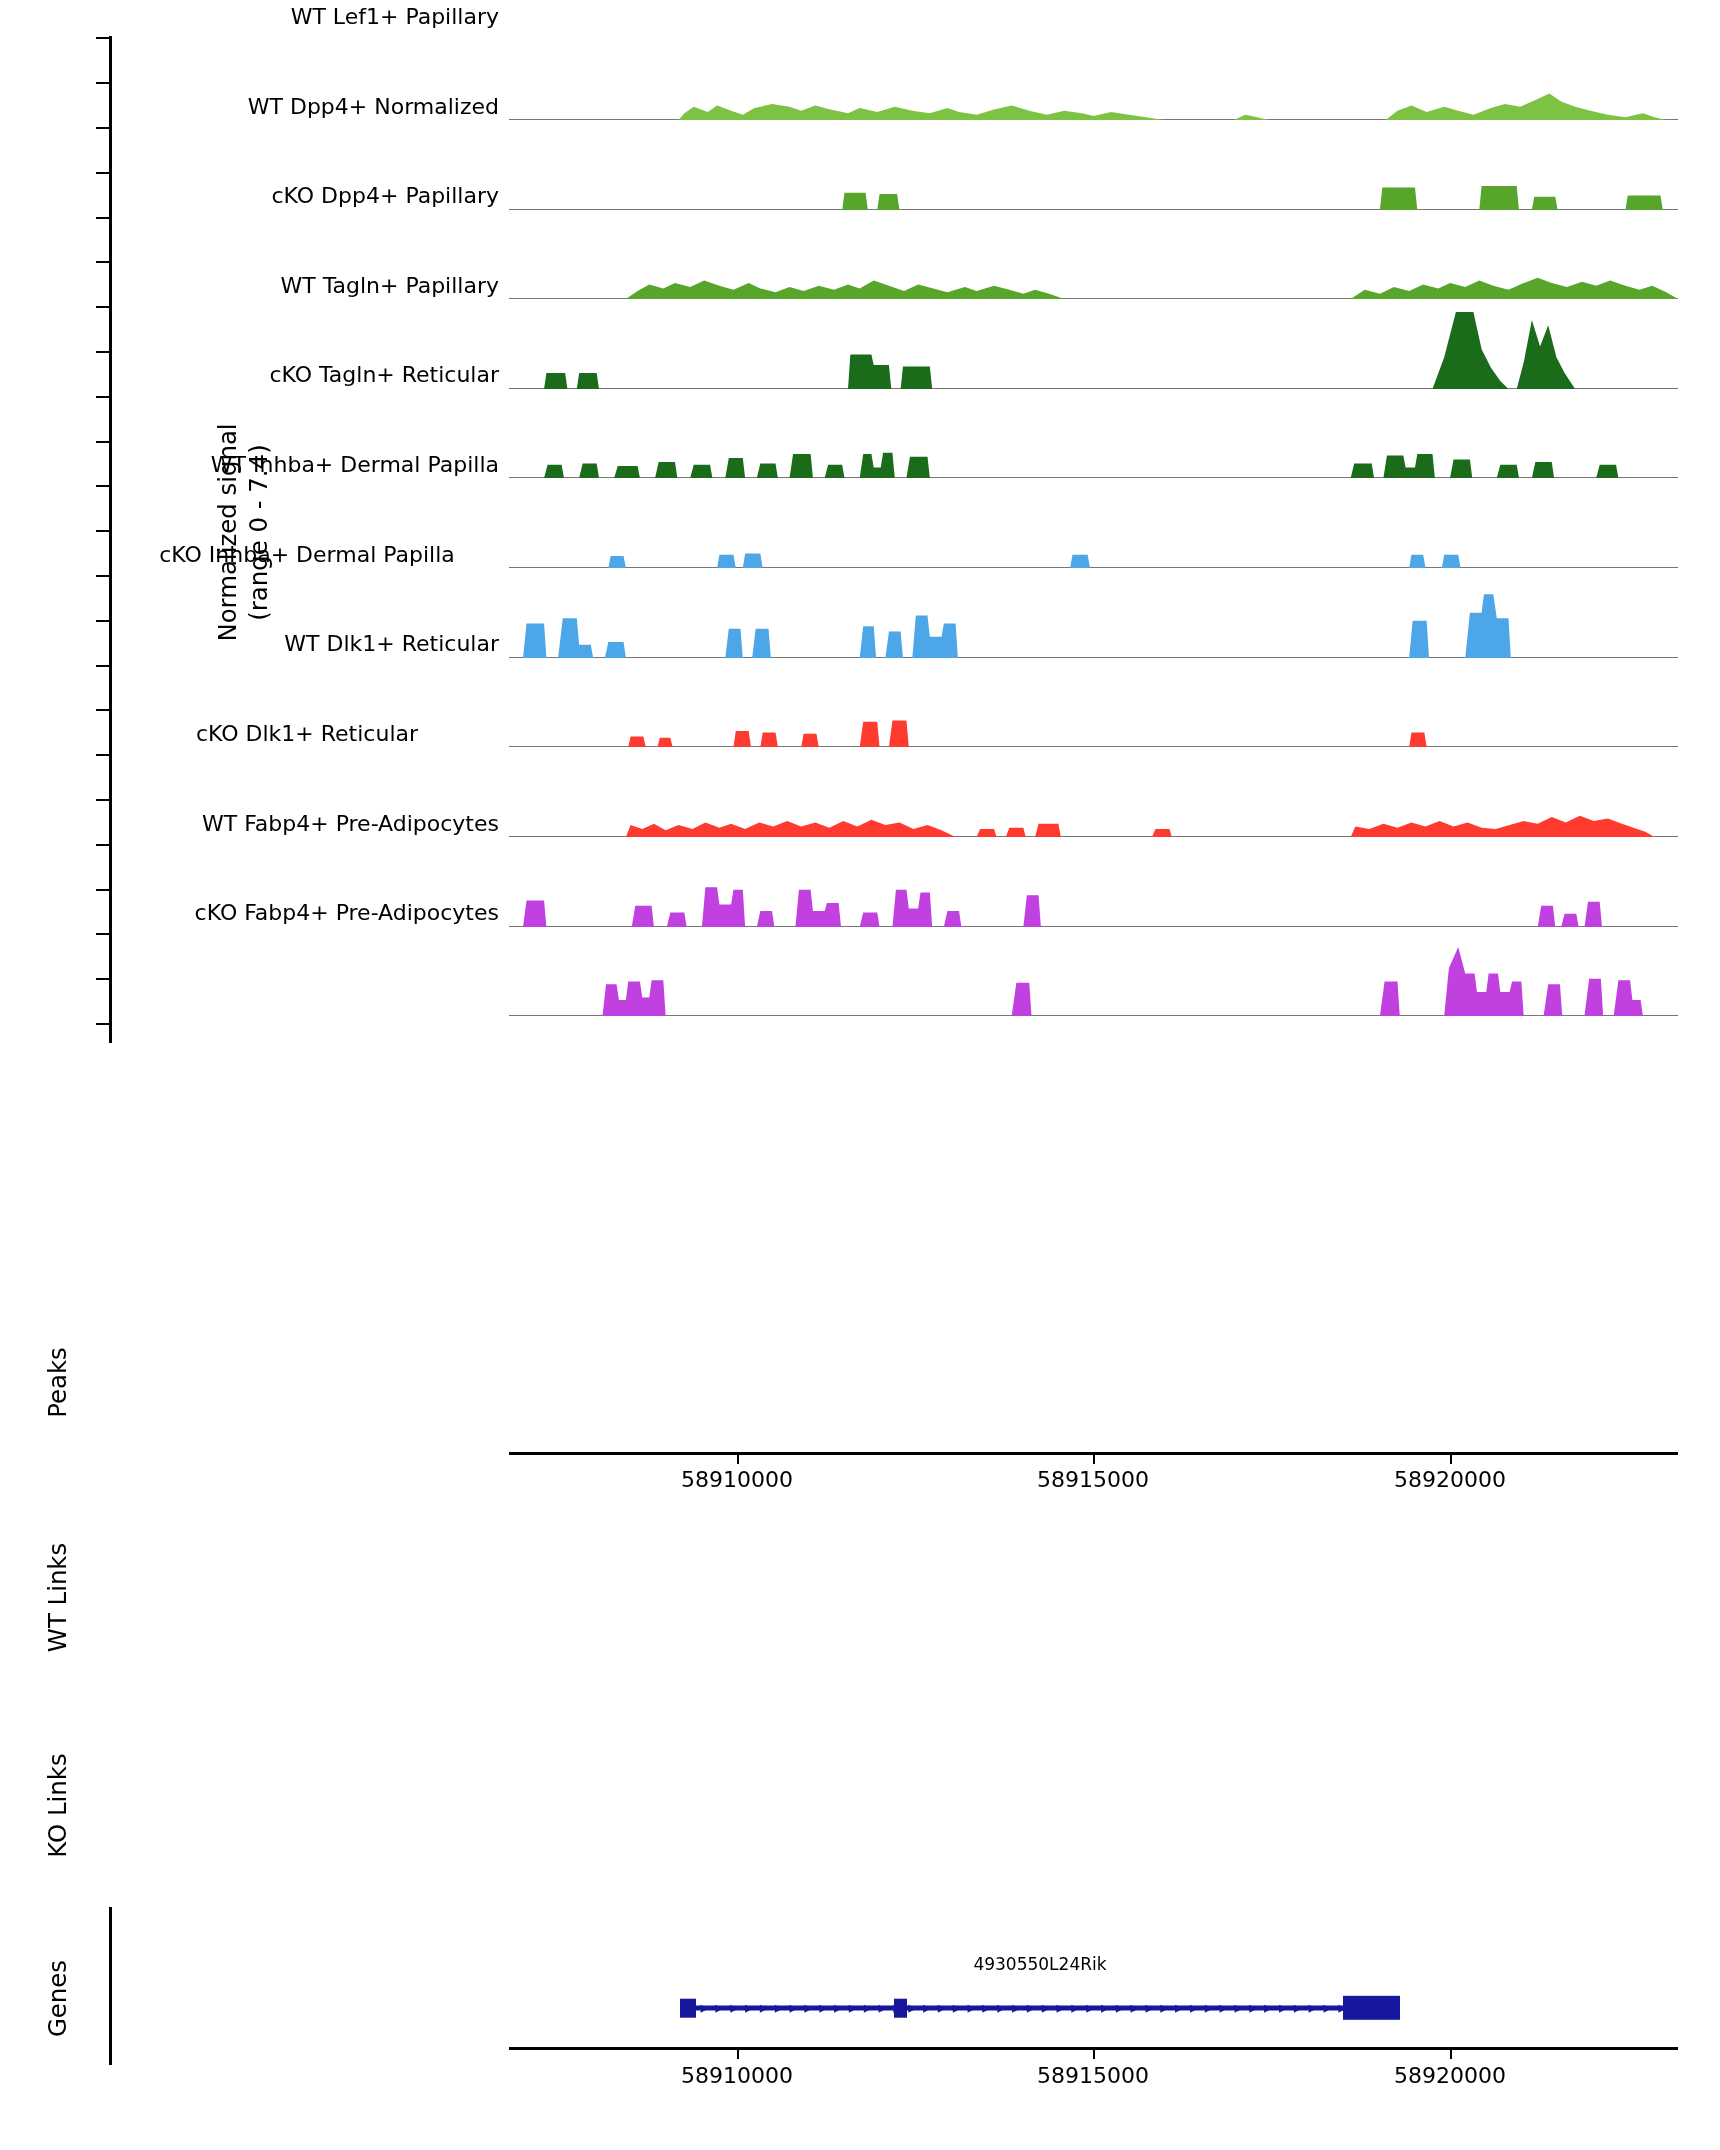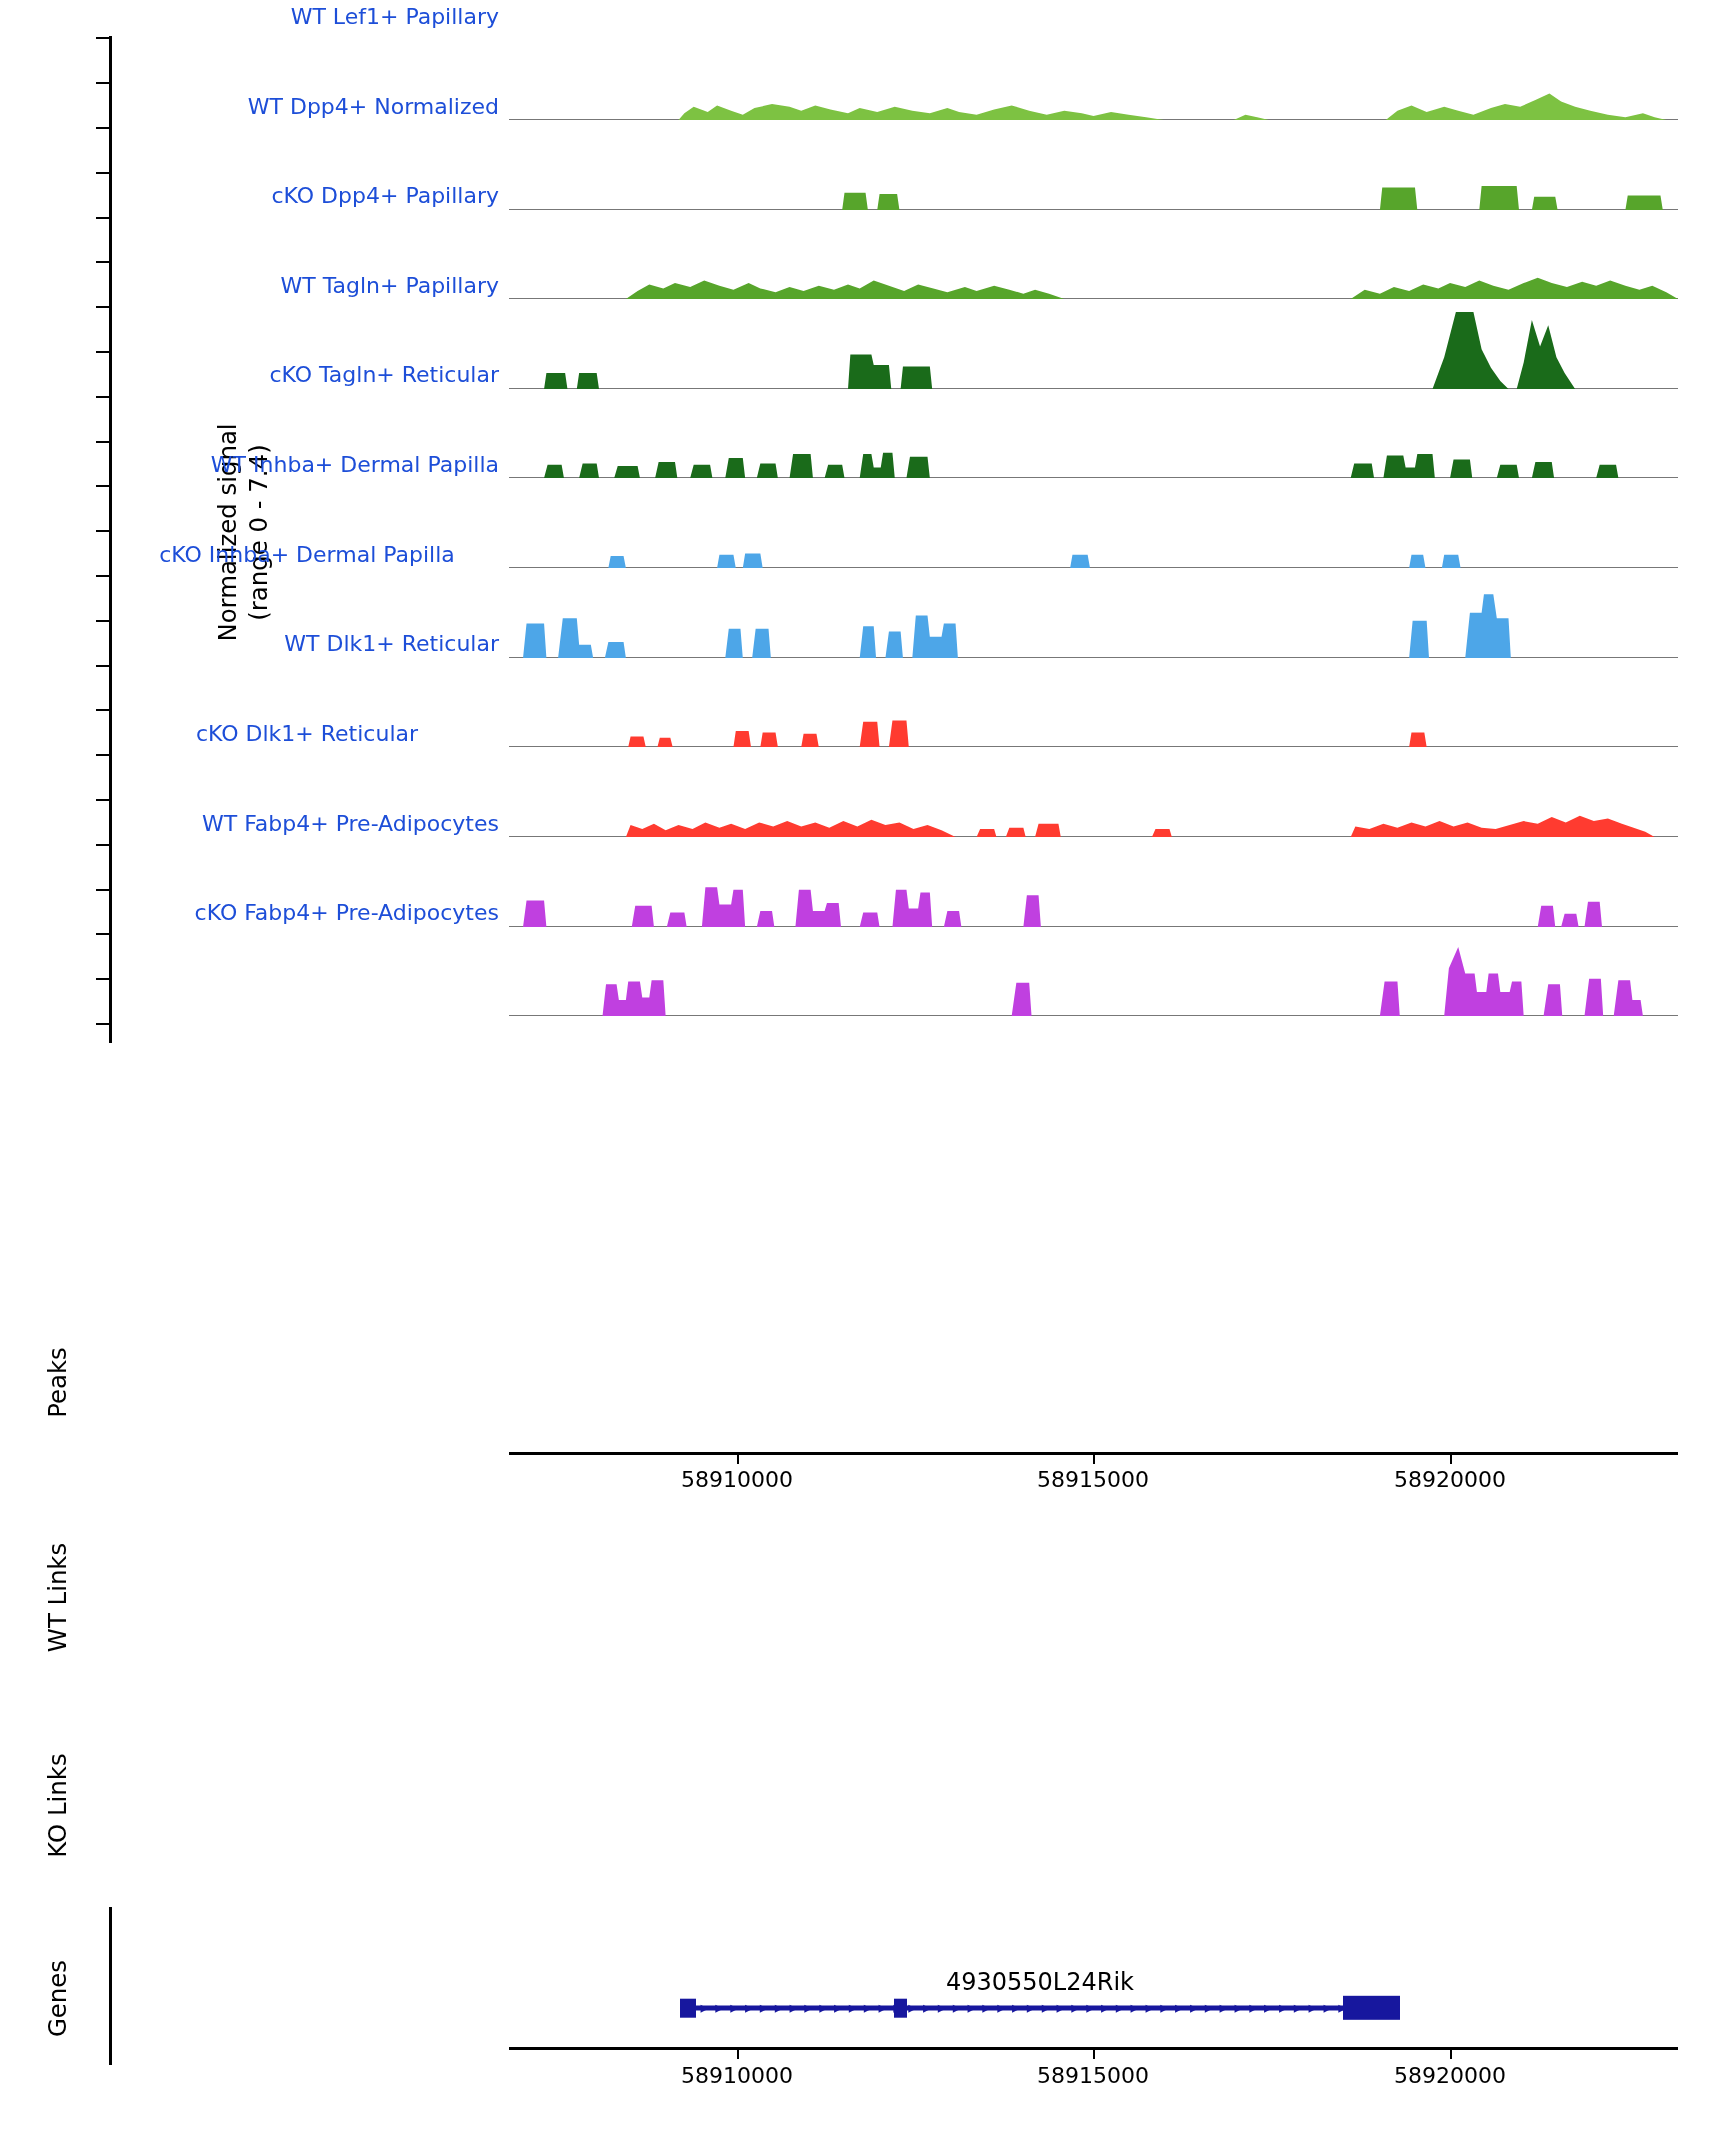--- a/index.html
+++ b/index.html
@@ -67,21 +67,21 @@
     right: 0;
     height: 1.1px;
     background: #777777;
   }
   .track-title {
     position: absolute;
     right: 12px;
     text-align: right;
     font-size: 22px;
     white-space: nowrap;
-    color: #1d4ed8;
+    color: #000000;
   }
   .profile {
     position: absolute;
     left: 0;
     bottom: 0;
     width: 100%;
     height: 100%;
   }
   .profile svg { display: block; width: 100%; height: 100%; }
 
@@ -112,24 +112,23 @@
   }
 
   
   .gene-spine {
     position: absolute;
     width: 2.9px;
     background: #000000;
   }
   .gene-name {
     position: absolute;
-    font-size: 24px;
+    font-size: 17px;
     white-space: nowrap;
     transform: translateX(-50%);
-    margin-top: 14px;
   }
   .gene-body { position: absolute; }
   .gene-intron {
     position: absolute;
     background: #17179e;
     height: 5px;
     top: 50%;
     transform: translateY(-50%);
   }
   .gene-exon {

